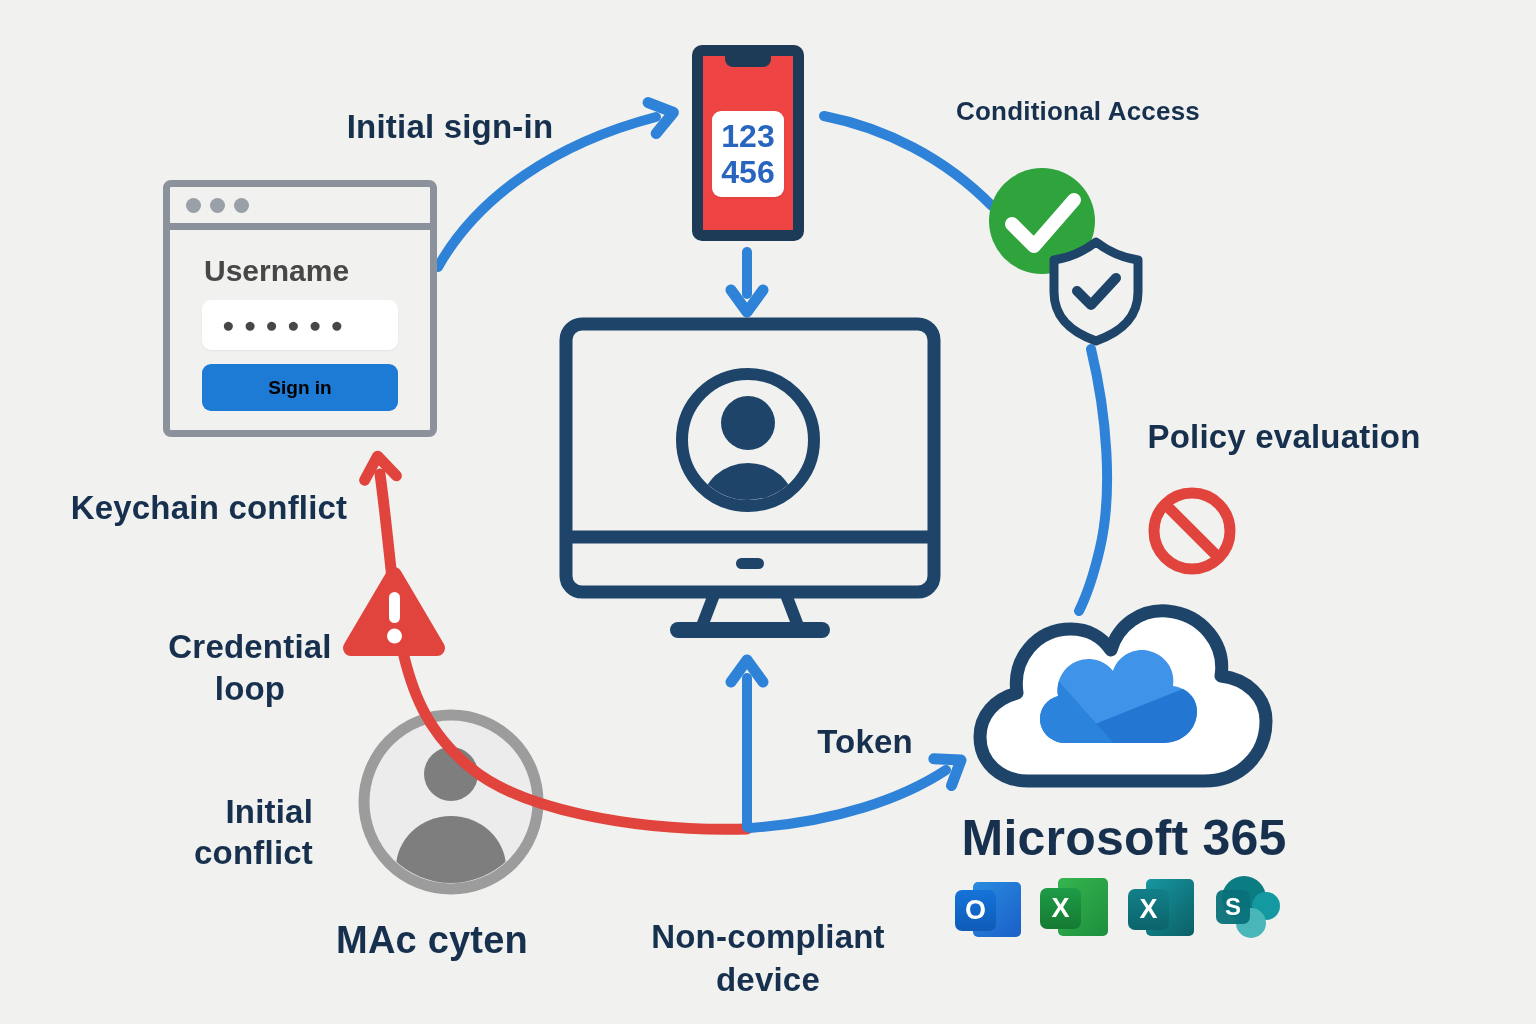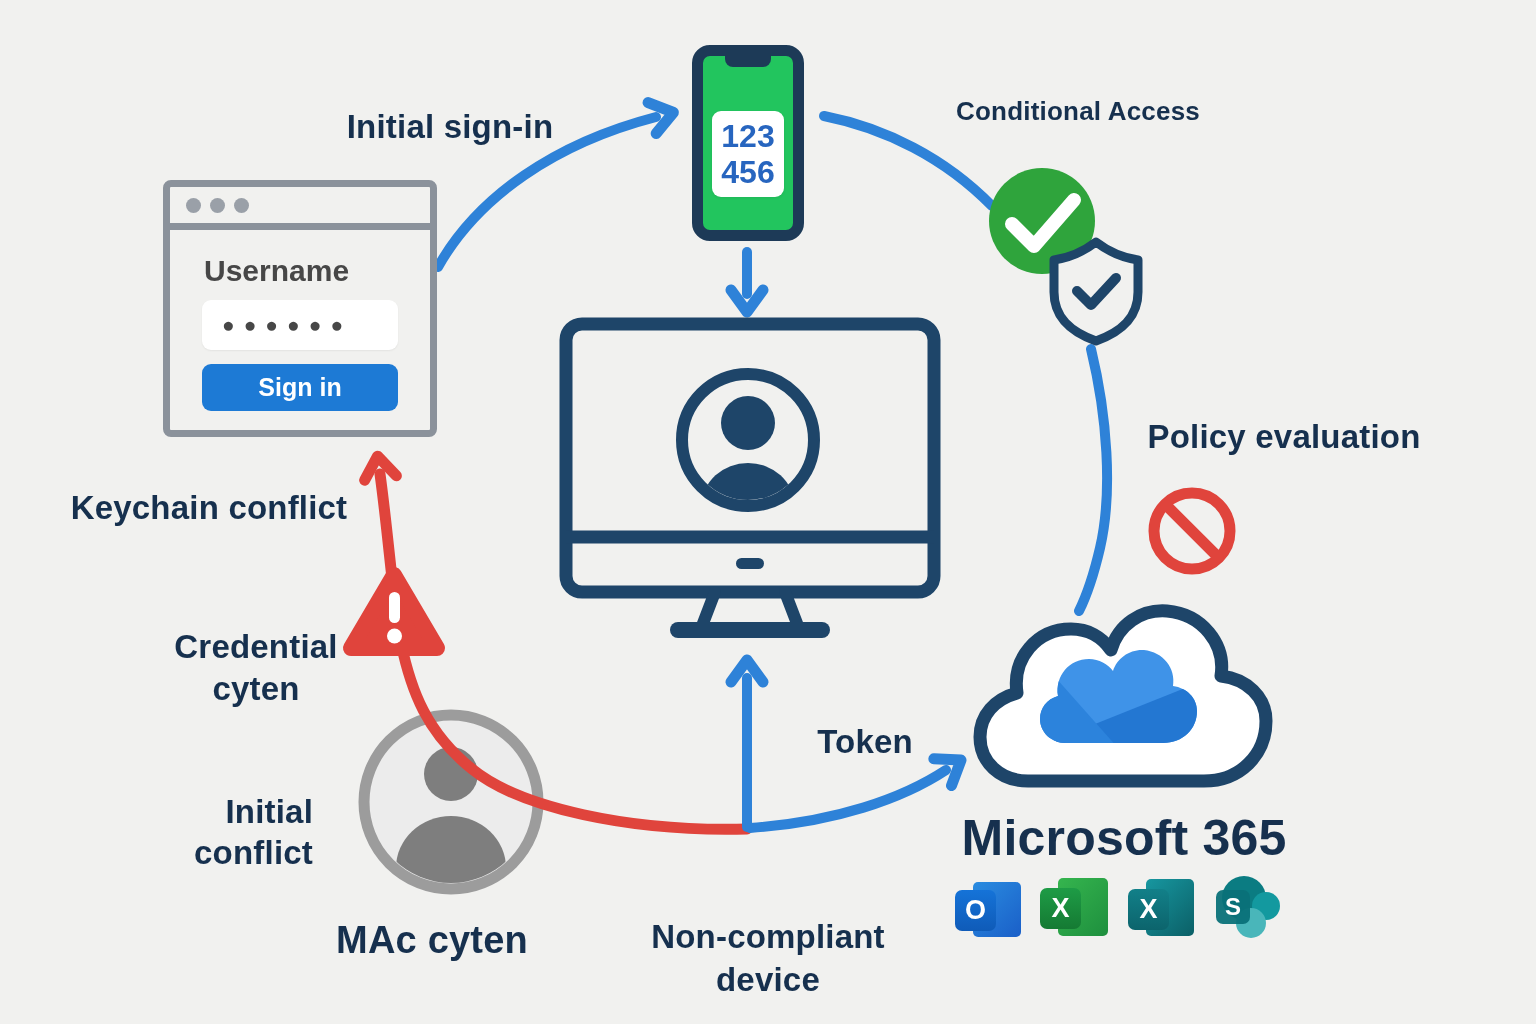--- a/index.html
+++ b/index.html
@@ -20,26 +20,26 @@
   .signin-window{left:163px;top:180px;width:274px;height:257px;box-sizing:border-box;
      border:7px solid #8b929b;border-radius:8px;background:#f1f1ef;}
   .titlebar{height:36px;border-bottom:7px solid #8b929b;display:flex;align-items:center;
      padding-left:16px;gap:9px;}
   .tb-dot{width:15px;height:15px;border-radius:50%;background:#9aa0a8;}
   .win-body{padding:16px 32px 0 32px;}
   .username-label{color:#474747;font-size:30px;font-weight:600;margin:8px 0 12px 2px;}
   .password-field{height:50px;background:#ffffff;border-radius:9px;display:flex;align-items:center;
      padding-left:20px;color:#474747;font-size:21px;letter-spacing:9px;box-shadow:0 1px 2px rgba(0,0,0,0.06);}
   .signin-button{margin-top:14px;height:47px;background:#1d7ad5;border-radius:9px;border:none;
-     color:#ffffff;font-family:"Liberation Sans",sans-serif;font-size:25px;font-weight:700;
+     color:#000000;font-family:"Liberation Sans",sans-serif;font-size:19px;font-weight:700;
      width:100%;display:flex;align-items:center;justify-content:center;cursor:pointer;}
 
   
   .phone{left:692px;top:45px;width:112px;height:196px;box-sizing:border-box;
-     border:11px solid #1d3a57;border-radius:18px;background:#22c55e;}
+     border:11px solid #1d3a57;border-radius:10px;background:#ef4444;}
   .notch{position:absolute;left:50%;top:-2px;transform:translateX(-50%);width:46px;height:13px;
      background:#1d3a57;border-radius:0 0 8px 8px;}
   .code-box{position:absolute;left:50%;top:55px;transform:translateX(-50%);width:72px;height:86px;
      background:#ffffff;border-radius:9px;display:flex;flex-direction:column;align-items:center;
      justify-content:center;box-shadow:0 1px 3px rgba(0,0,0,0.08);}
   .code-line{color:#2765bf;font-size:32px;font-weight:700;line-height:36px;}
   .app{position:absolute;width:70px;height:62px;z-index:2;}
   .app .back{position:absolute;border-radius:5px;}
   .app .tile{position:absolute;border-radius:7px;display:flex;align-items:center;justify-content:center;
      color:#fff;font-weight:700;font-size:27px;}
@@ -170,23 +170,23 @@
   <div class="lbl" style="left:1284px;top:437px;">Policy evaluation</div>
   <div class="lbl" style="left:865px;top:742px;">Token</div>
 
   <div class="lbl lbl-2line" style="left:768px;top:958px;line-height:43px;">
     <div>Non-compliant</div>
     <div>device</div>
   </div>
 
   <div class="lbl" style="left:209px;top:508px;">Keychain conflict</div>
 
-  <div class="lbl lbl-2line" style="left:256px;top:668px;">
+  <div class="lbl lbl-2line" style="left:250px;top:668px;">
     <div>Credential</div>
-    <div>cyten</div>
+    <div>loop</div>
   </div>
 
   <div class="lbl lbl-right" style="left:313px;top:832px;">
     <div>Initial</div>
     <div>conflict</div>
   </div>
 
   <div class="lbl lbl-name" style="left:432px;top:940px;">MAc cyten</div>
   <div class="lbl lbl-big" style="left:1124px;top:838px;">Microsoft 365</div>
 

